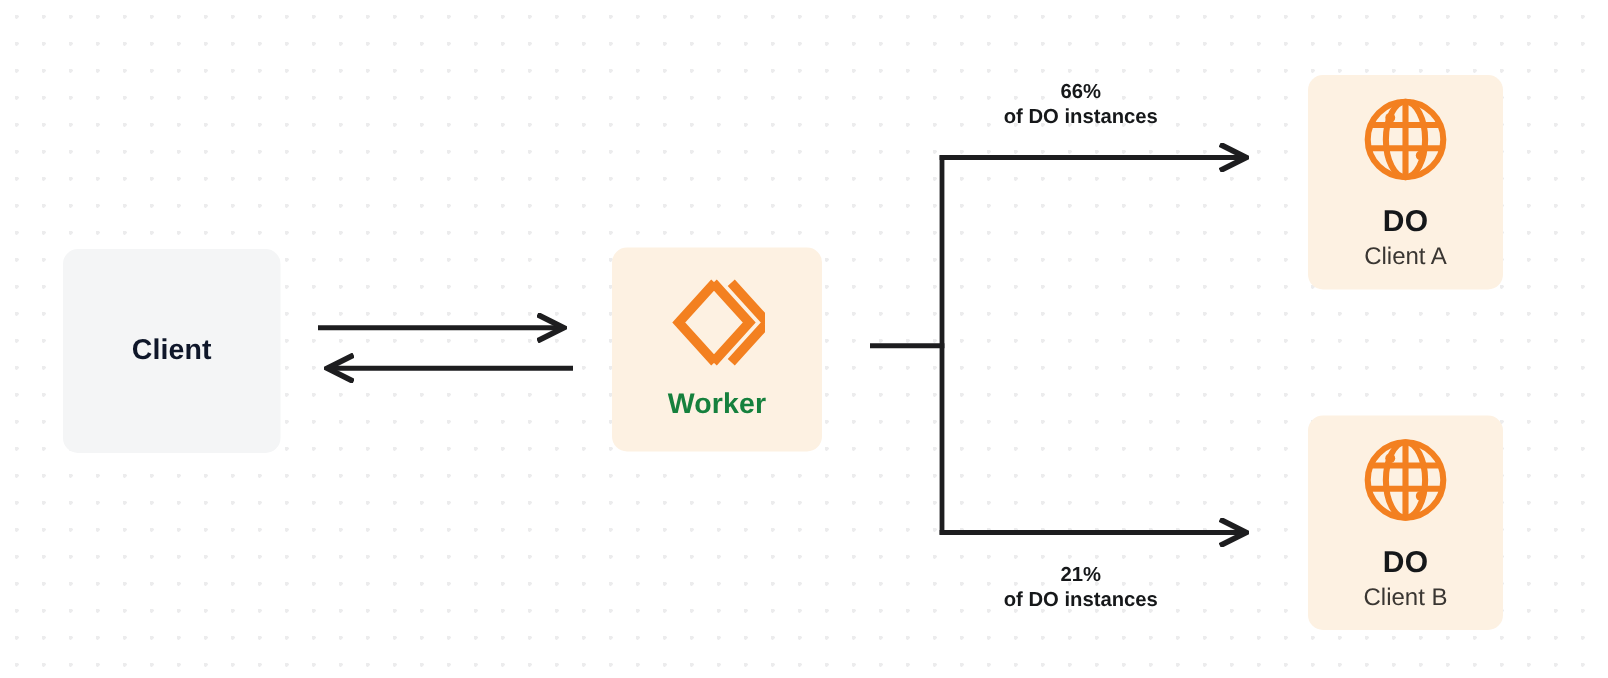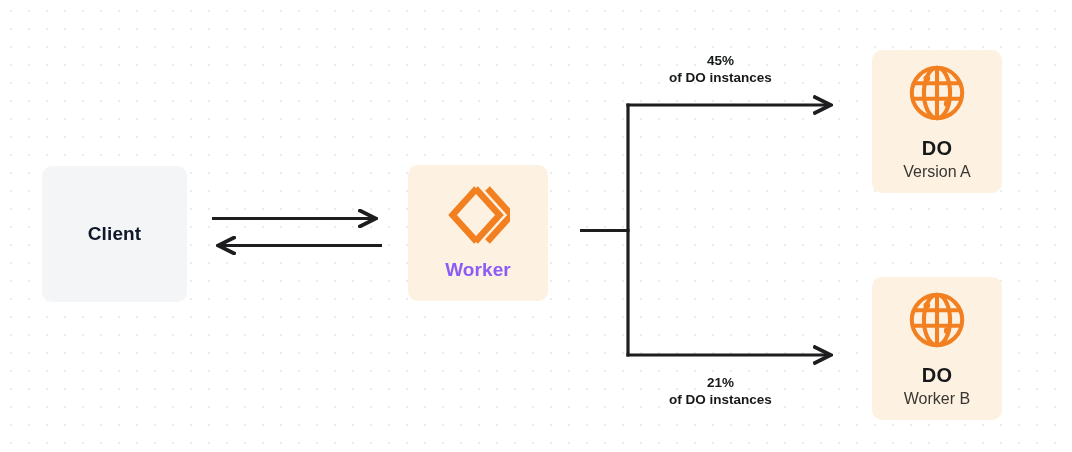--- a/index.html
+++ b/index.html
@@ -53,21 +53,21 @@
   .node-worker {
     left: 408px;
     top: 165px;
     width: 140px;
     height: 136px;
     background: #fdf1e2;
   }
   .node-worker .node-title {
     font-size: 19px;
     font-weight: bold;
-    color: #8b5cf6;
+    color: #15803d;
     margin-top: 14px;
     letter-spacing: 0.1px;
   }
 
   .node-do {
     left: 872px;
     width: 130px;
     height: 143px;
     background: #fdf1e2;
   }
@@ -157,21 +157,21 @@
     <g>
       <line x1="626.4" y1="105" x2="830" y2="105" stroke="#1d1d1f" stroke-width="3.2" marker-end="url(#arrow-r)"></line>
     </g>
 
     <g>
       <line x1="626.4" y1="355" x2="830" y2="355" stroke="#1d1d1f" stroke-width="3.2" marker-end="url(#arrow-r)"></line>
     </g>
   </svg>
 
   <div class="edge-label label-top">
-    <span class="lbl-pct">45%</span>
+    <span class="lbl-pct">66%</span>
     <span class="lbl-sub">of DO instances</span>
   </div>
 
   <div class="edge-label label-bottom">
     <span class="lbl-pct">21%</span>
     <span class="lbl-sub">of DO instances</span>
   </div>
 
   <div class="node node-client">
     <div class="node-title">Client</div>
@@ -199,34 +199,34 @@
           <line x1="32" y1="6" x2="32" y2="58"></line>
           <line x1="8" y1="22" x2="56" y2="22"></line>
           <line x1="6" y1="38" x2="58" y2="38"></line>
           <ellipse cx="32" cy="32" rx="13.5" ry="26"></ellipse>
         </g>
         <circle cx="21.5" cy="17" r="3.4" fill="#f38020"></circle>
         <circle cx="42.5" cy="43" r="3.4" fill="#f38020"></circle>
       </svg>
     </span>
     <div class="node-title">DO</div>
-    <div class="node-sub">Version A</div>
+    <div class="node-sub">Client A</div>
   </div>
 
   <div class="node node-do node-do-b">
     <span class="icon-wrap">
       <svg width="62" height="62" viewBox="0 0 64 64" xmlns="http://www.w3.org/2000/svg">
         <g fill="none" stroke="#f38020" stroke-width="4.2">
           <circle cx="32" cy="32" r="26"></circle>
           <line x1="32" y1="6" x2="32" y2="58"></line>
           <line x1="8" y1="22" x2="56" y2="22"></line>
           <line x1="6" y1="38" x2="58" y2="38"></line>
           <ellipse cx="32" cy="32" rx="13.5" ry="26"></ellipse>
         </g>
         <circle cx="21.5" cy="17" r="3.4" fill="#f38020"></circle>
         <circle cx="42.5" cy="43" r="3.4" fill="#f38020"></circle>
       </svg>
     </span>
     <div class="node-title">DO</div>
-    <div class="node-sub">Worker B</div>
+    <div class="node-sub">Client B</div>
   </div>
 
 </div>
 
 </body></html>

